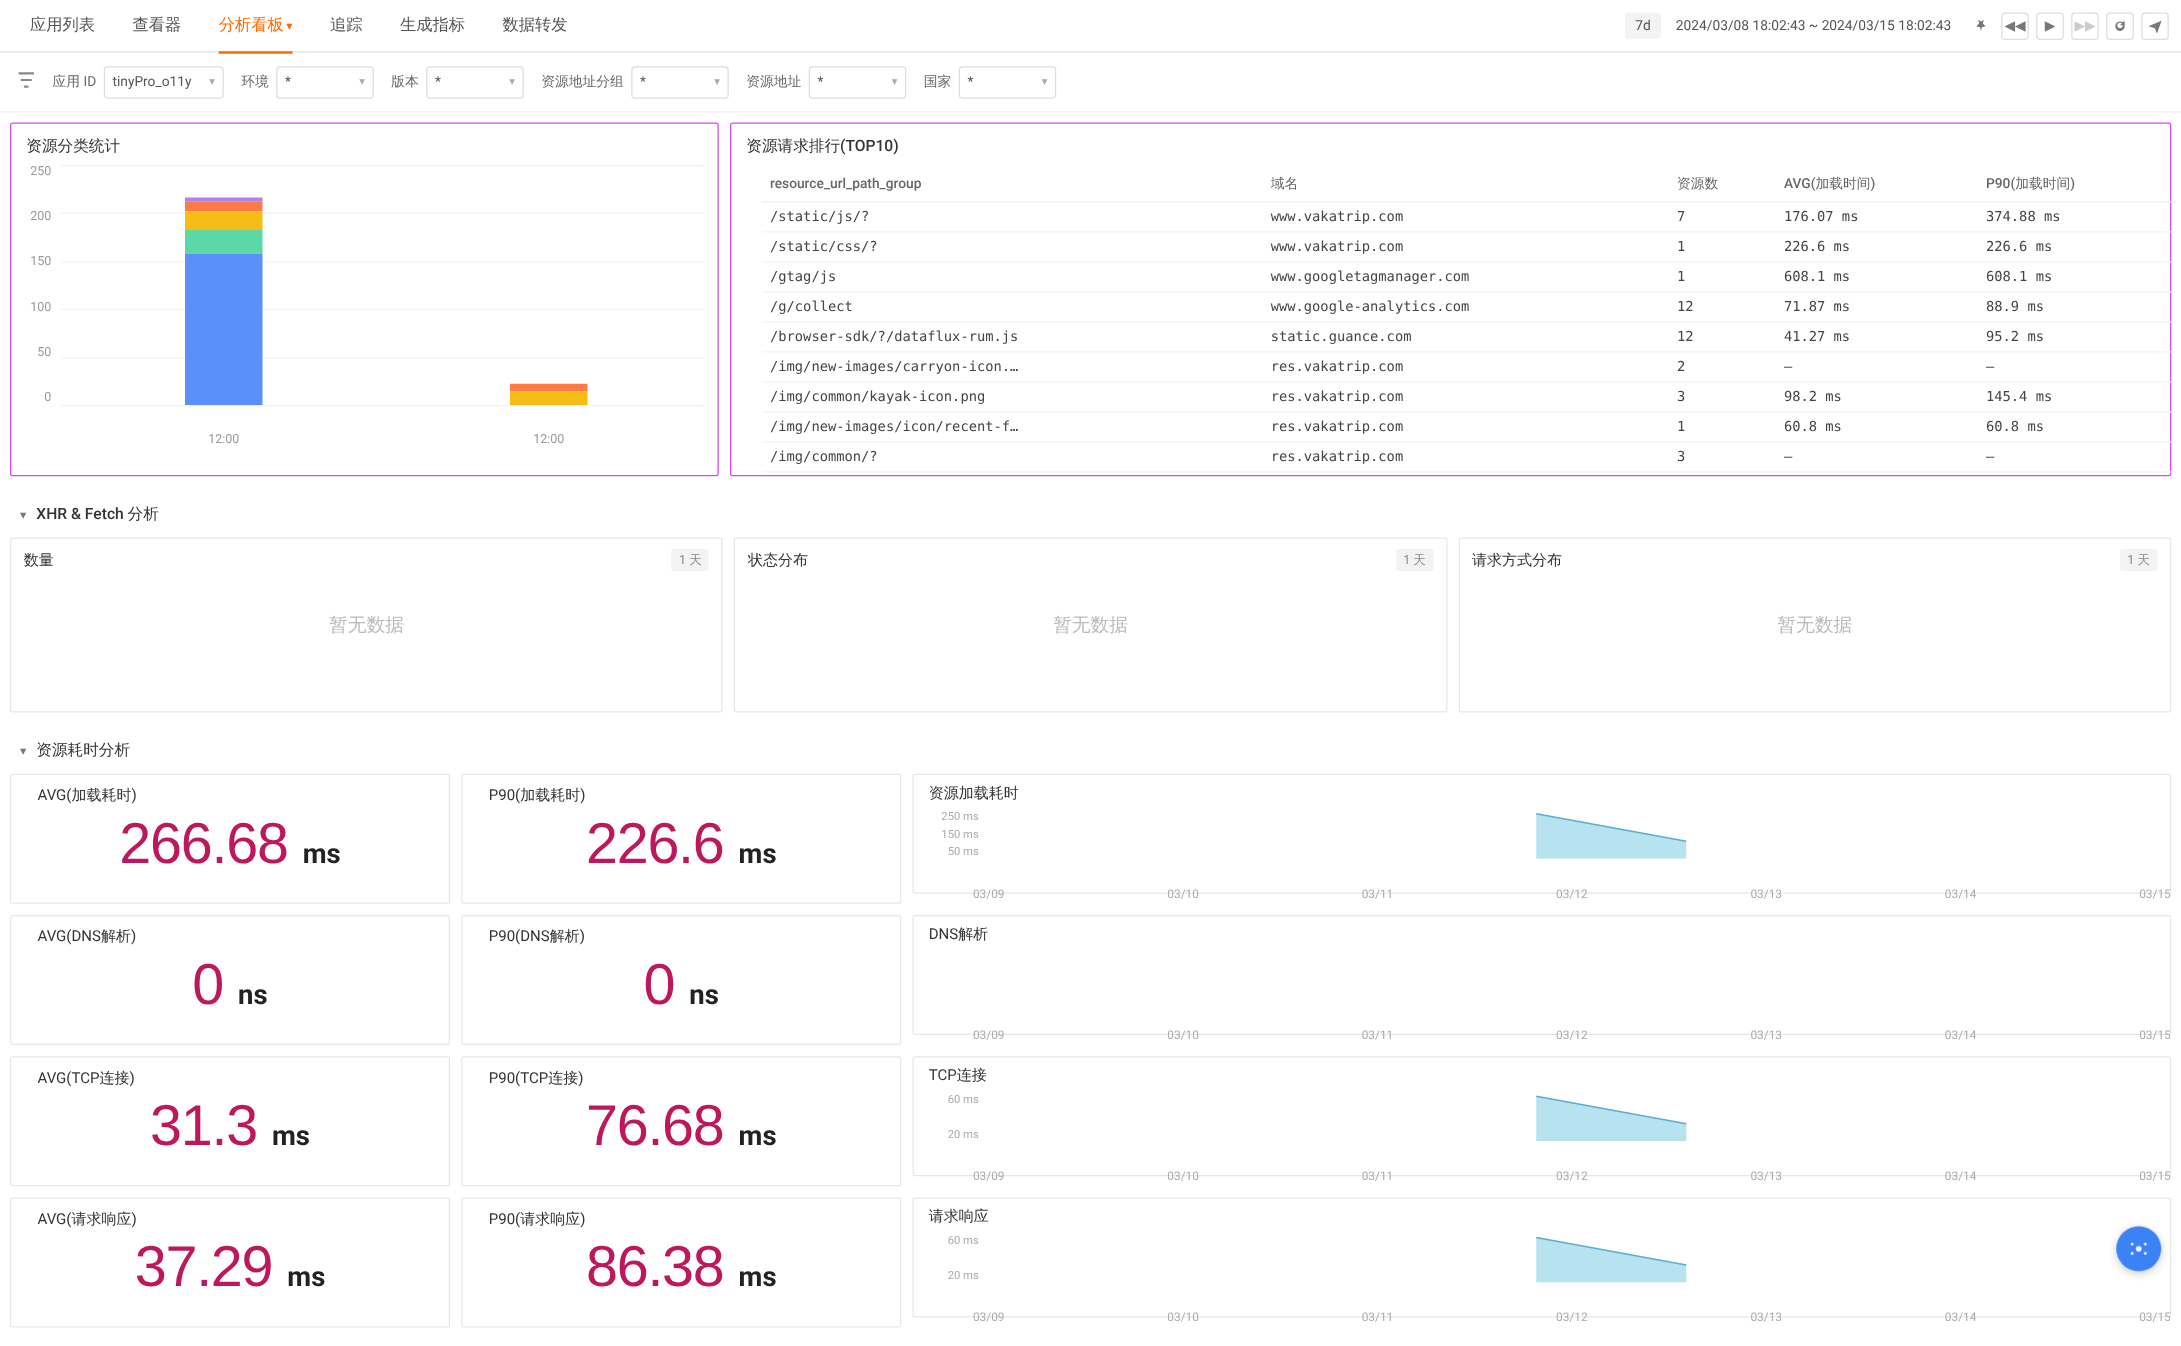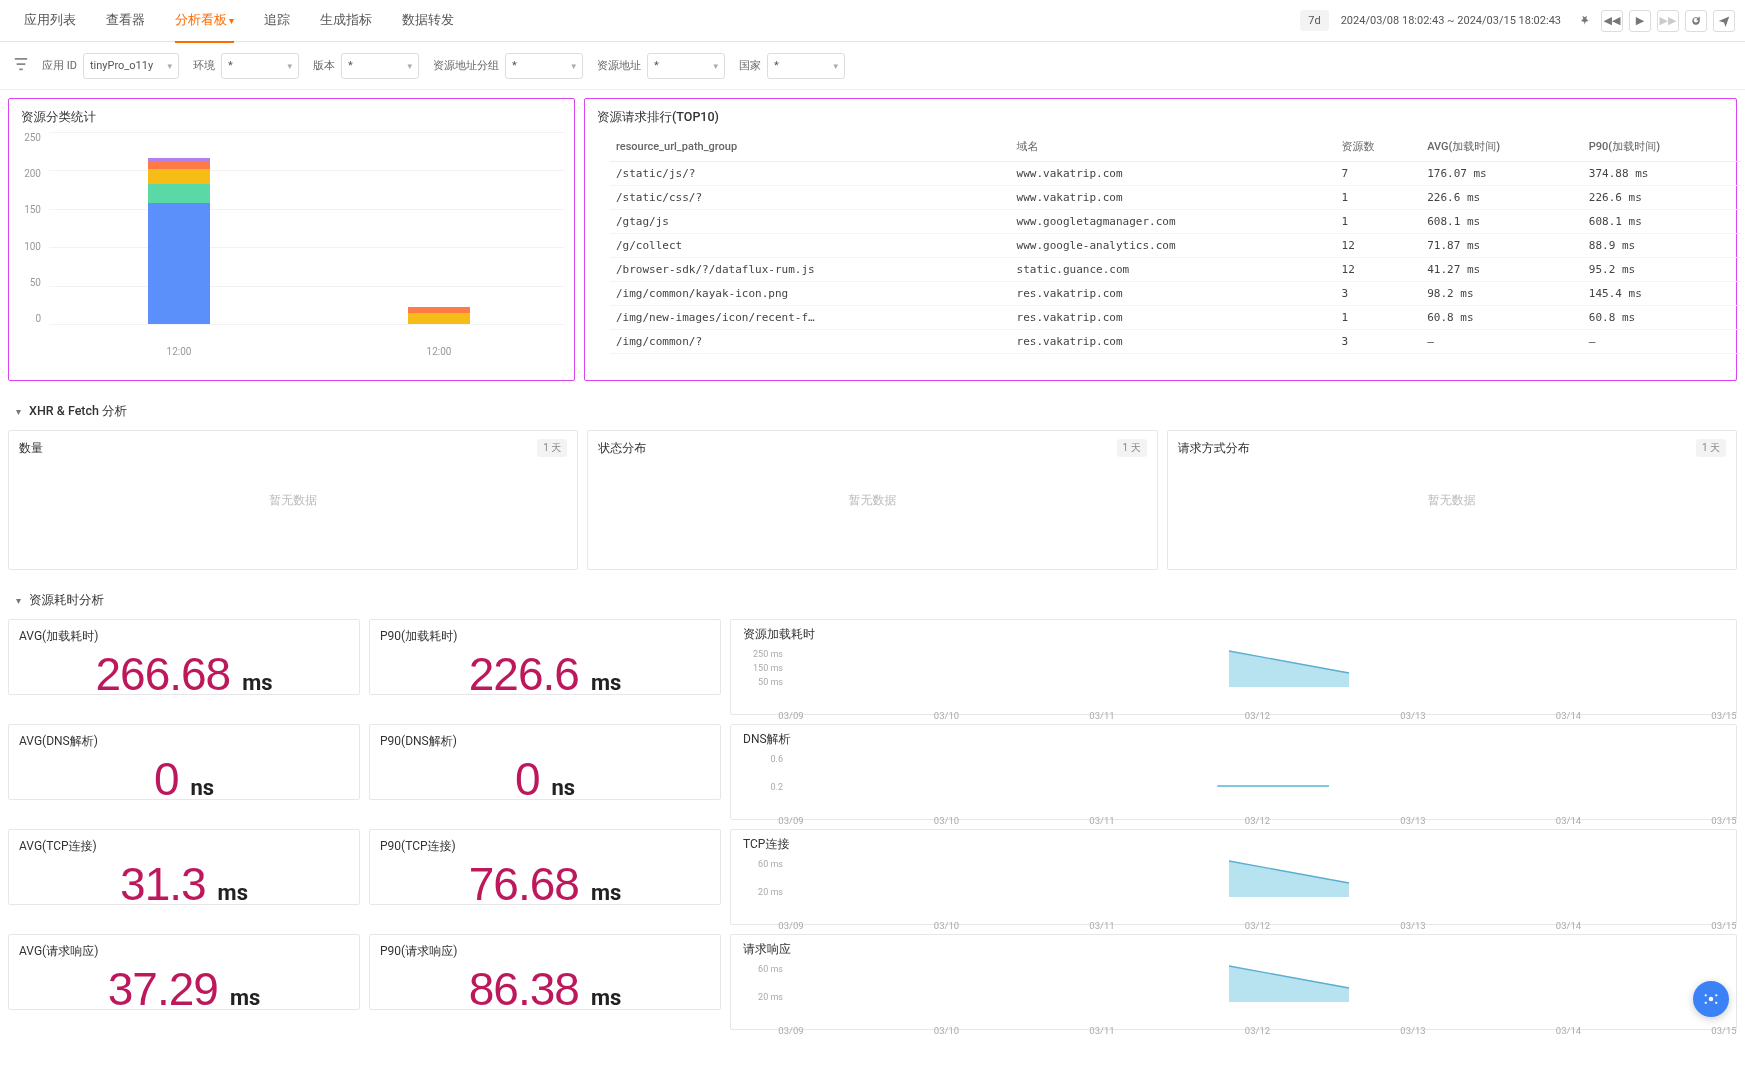--- a/index.html
+++ b/index.html
@@ -45,24 +45,24 @@
 .table10 th { text-align: left; padding: 7px 6px; color: #666; font-weight: 500; border-bottom: 1px solid #eee; }
 .table10 td { padding: 5px 6px; border-bottom: 1px solid #f4f4f4; color: #444; font-family: "SFMono-Regular", Menlo, monospace; }
 
 .section-hd { display: flex; align-items: center; padding: 12px 8px 10px; font-size: 12.5px; font-weight: 500; color: #333; }
 .section-hd .caret { font-size: 10px; color: #777; margin-right: 8px; }
 
 .row2 { display: flex; gap: 9px; margin-bottom: 10px; }
 .nodata-panel { border: 1px solid #e7e7e7; border-radius: 2px; flex: 1; height: 140px; position: relative; }
 .nodata-hd { display: flex; align-items: center; justify-content: space-between; padding: 8px 10px; font-size: 12px; color: #333; }
 .pill { background: #f3f3f3; color: #888; font-size: 10px; border-radius: 3px; padding: 2px 6px; }
-.nodata-body { position: absolute; top: 0; left: 0; right: 0; bottom: 0; display: flex; align-items: center; justify-content: center; color: #bbb; font-size: 12px; }
+.nodata-body { position: absolute; top: 0; left: 0; right: 0; bottom: 0; display: flex; align-items: center; justify-content: center; color: #bbb; font-size: 15px; }
 
 .row3 { display: flex; gap: 9px; margin-bottom: 9px; }
-.metric-panel { border: 1px solid #e7e7e7; border-radius: 2px; flex: 0 0 352px; height: 76px; padding: 8px 10px; }
+.metric-panel { border: 1px solid #e7e7e7; border-radius: 2px; flex: 0 0 352px; height: 104px; padding: 8px 21px; }
 .metric-hd { font-size: 12px; color: #333; margin-bottom: 2px; }
 .metric-val { display: flex; align-items: baseline; justify-content: center; gap: 12px; height: 66px; }
 .metric-val .big { font-size: 46px; font-weight: 400; color: #be185d; letter-spacing: -1px; font-family: -apple-system, Helvetica, Arial, sans-serif; }
 .metric-val .unit { font-size: 22px; font-weight: 700; color: #222; }
 .timeline-panel { border: 1px solid #e7e7e7; border-radius: 2px; flex: 1; height: 96px; padding: 6px 12px 0; position: relative; }
 .tl-hd { font-size: 12px; color: #333; margin-bottom: 2px; }
 .tl-chart { position: relative; height: 50px; }
 .tl-ylabels { position: absolute; left: 0; top: 4px; bottom: 8px; width: 40px; display: flex; flex-direction: column; justify-content: space-between; font-size: 9px; color: #aaa; text-align: right; }
 .tl-svg { position: absolute; left: 46px; right: 4px; top: 0; bottom: 0; }
 .tl-xaxis { position: absolute; left: 60px; right: 12px; bottom: 4px; display: flex; font-size: 9.5px; color: #aaa; }
@@ -236,20 +236,27 @@
                 <td>88.9 ms</td>
               </tr>
               <tr>
                 <td>/browser-sdk/?/dataflux-rum.js</td>
                 <td>static.guance.com</td>
                 <td>12</td>
                 <td>41.27 ms</td>
                 <td>95.2 ms</td>
               </tr>
               <tr>
+                <td>/img/new-images/carryon-icon.…</td>
+                <td>res.vakatrip.com</td>
+                <td>2</td>
+                <td>—</td>
+                <td>—</td>
+              </tr>
+              <tr>
                 <td>/img/common/kayak-icon.png</td>
                 <td>res.vakatrip.com</td>
                 <td>3</td>
                 <td>98.2 ms</td>
                 <td>145.4 ms</td>
               </tr>
               <tr>
                 <td>/img/new-images/icon/recent-f…</td>
                 <td>res.vakatrip.com</td>
                 <td>1</td>
@@ -351,29 +358,20 @@
         </div>
         <div class="metric-panel">
           <div class="metric-hd">P90(DNS解析)</div>
           <div class="metric-val">
             <span class="big">0</span>
             <span class="unit">ns</span>
           </div>
         </div>
         <div class="timeline-panel">
           <div class="tl-hd">DNS解析</div>
-    <div class="tl-chart">
-            <div class="tl-ylabels">
-              <span>0.6</span>
-              <span>0.2</span>
-            </div>
-            <div class="tl-svg"><svg width="100%" height="42" preserveAspectRatio="none">
-                <line x1="46%" y1="36" x2="58%" y2="36" stroke="#7fc9df" stroke-width="2"></line>
-              </svg></div>
-          </div>
     <div class="tl-xaxis">
             <span style="left:0%">03/09</span>
             <span style="left:16.666666666666664%">03/10</span>
             <span style="left:33.33333333333333%">03/11</span>
             <span style="left:50%">03/12</span>
             <span style="left:66.66666666666666%">03/13</span>
             <span style="left:83.33333333333334%">03/14</span>
             <span style="left:100%">03/15</span>
           </div>
         </div>

